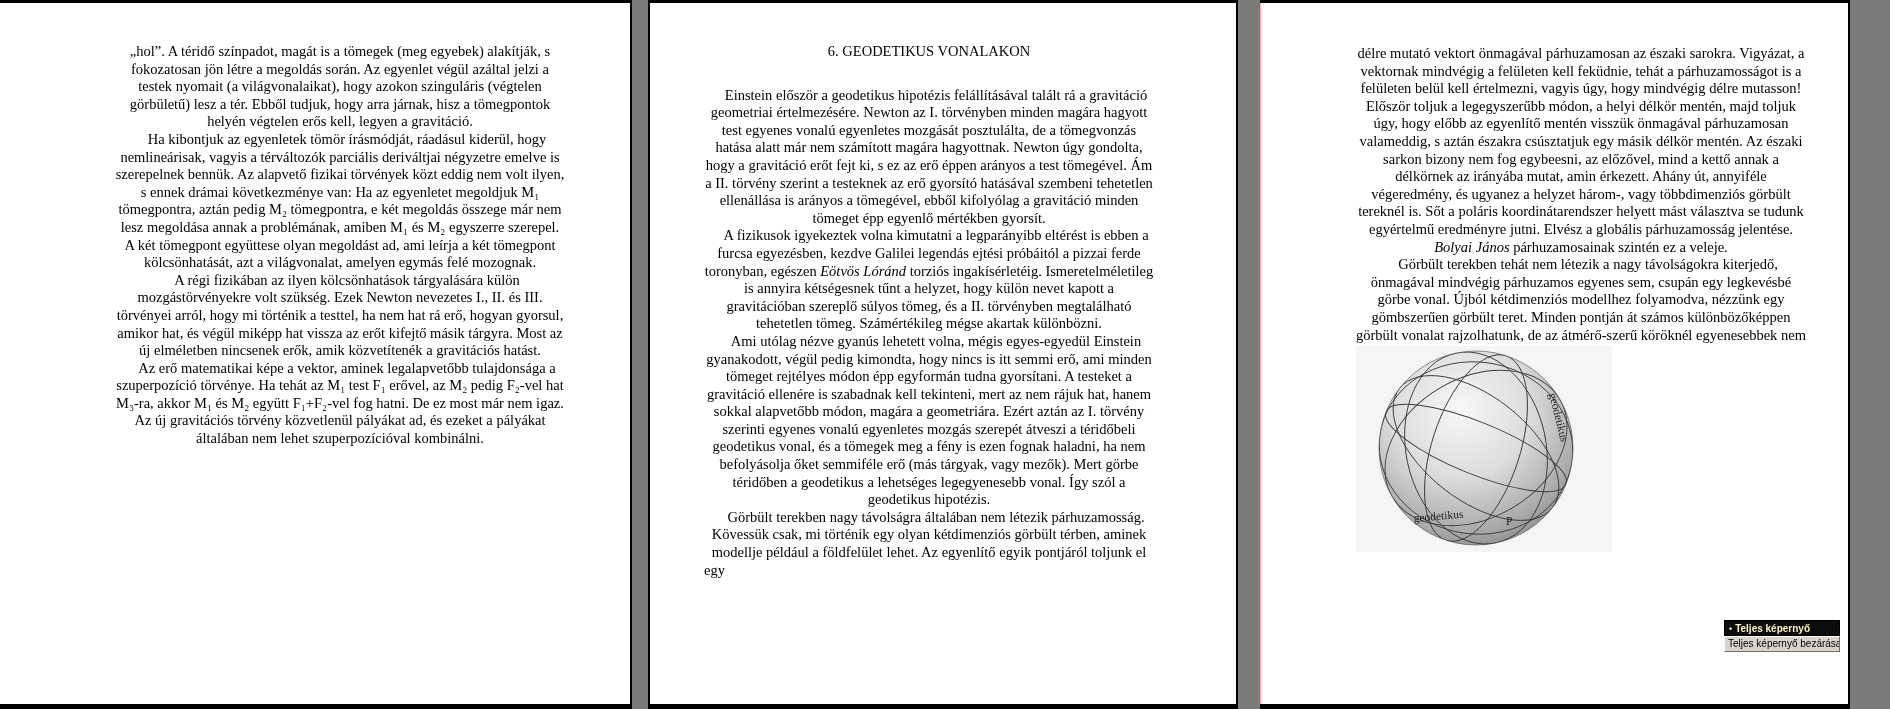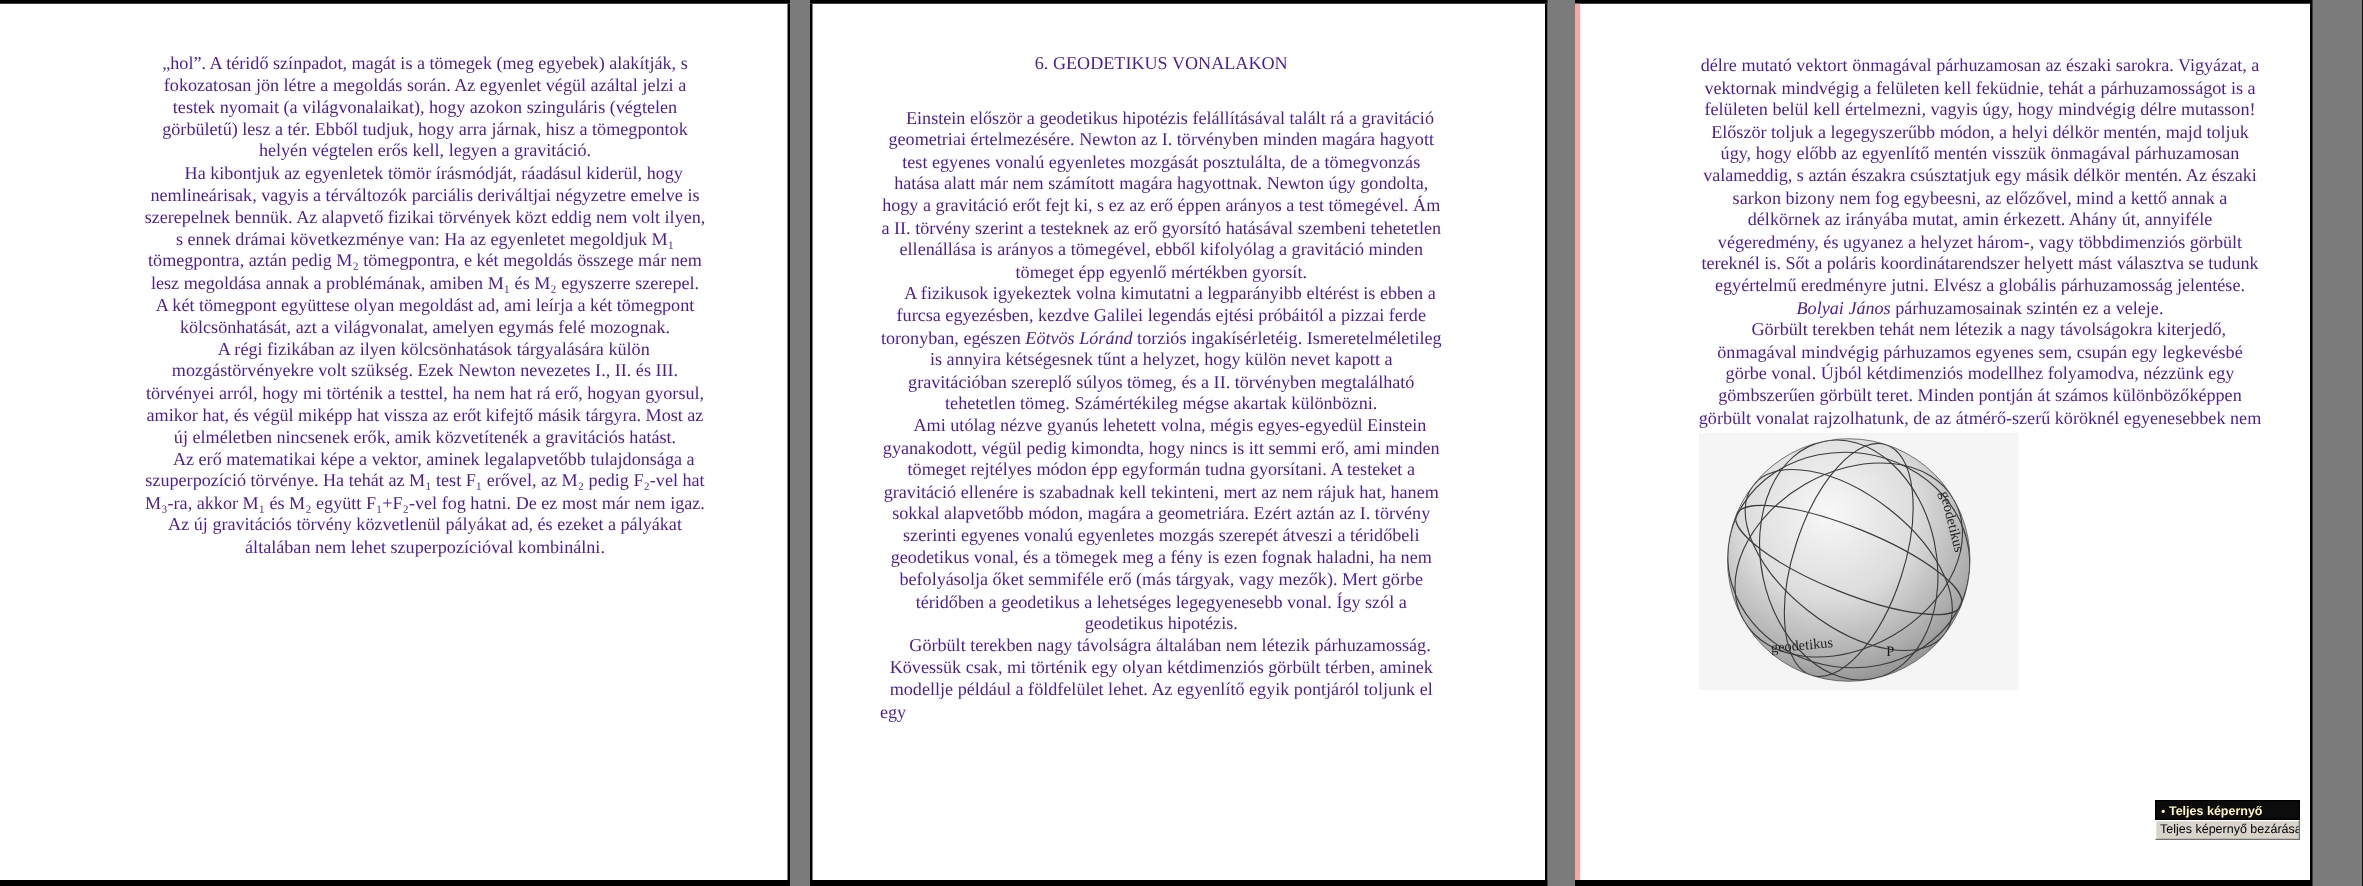--- a/index.html
+++ b/index.html
@@ -6,47 +6,47 @@
   .viewport {
     position:relative; width:1890px; height:709px;
     background:#000; display:flex; overflow:hidden;
   }
   .page {
     background:#ffffff; height:701px; margin-top:3px;
     box-sizing:border-box; flex:none;
   }
   .page1 { width:632px; border-right:2px solid #000; }
   .page2 { width:590px; border-left:2px solid #000; border-right:2px solid #000; }
-  .page3 { width:588px; border-left:4px solid #fca5a5; }
+  .page3 { width:588px; border-left:1px solid #fca5a5; }
   .sep { flex:none; height:709px; background:#7b7b7b; }
   .sep1 { width:16px; }
   .sep2 { width:22px; }
   .sep3 { width:42px; border-left:2px solid #000; box-sizing:border-box; }
 
   .col {
     font-family:"Liberation Serif","DejaVu Serif",serif;
-    font-size:14.5px; line-height:17.6px; color:#4c1d95;
+    font-size:14.5px; line-height:17.6px; color:#000000;
     text-align:justify;
   }
   .p1col { margin:40px 0 0 115px; width:450px; }
   .p2col { margin:40px 0 0 54px;  width:450px; }
   .p3col { margin:42px 0 0 95px;  width:450px; }
 
   .col p { margin:0; text-indent:14px;text-align:center; }
   .col p.noindent { text-indent:0; }
   .jlast { text-align-last:justify; }
   .heading { text-align:center; text-indent:0 !important; margin:0 0 26px 0 !important; }
   .it { font-style:italic; }
 
   .figrow { display:flex; margin-top:2px; }
   .figure { width:256px; height:206px; flex:none; margin-right:9px; }
   .narrow { width:185px; text-align:justify; text-align-last:justify; }
 
   .popup {
-    position:absolute; left:1724px; top:640px; width:116px;
+    position:absolute; left:1724px; top:620px; width:116px;
     font-family:"Liberation Sans","DejaVu Sans",sans-serif; font-size:10px;
     box-sizing:border-box;
   }
   .popup-row1 {
     background:#0c0c0c; color:#fdf3c1; font-weight:bold;
     height:16px; line-height:16px; padding-left:4px;
     border:1px solid #000; box-sizing:border-box;
     white-space:nowrap; overflow:hidden; cursor:default;
   }
   .popup-row1 .marker { font-size:9px; margin-right:3px; }

